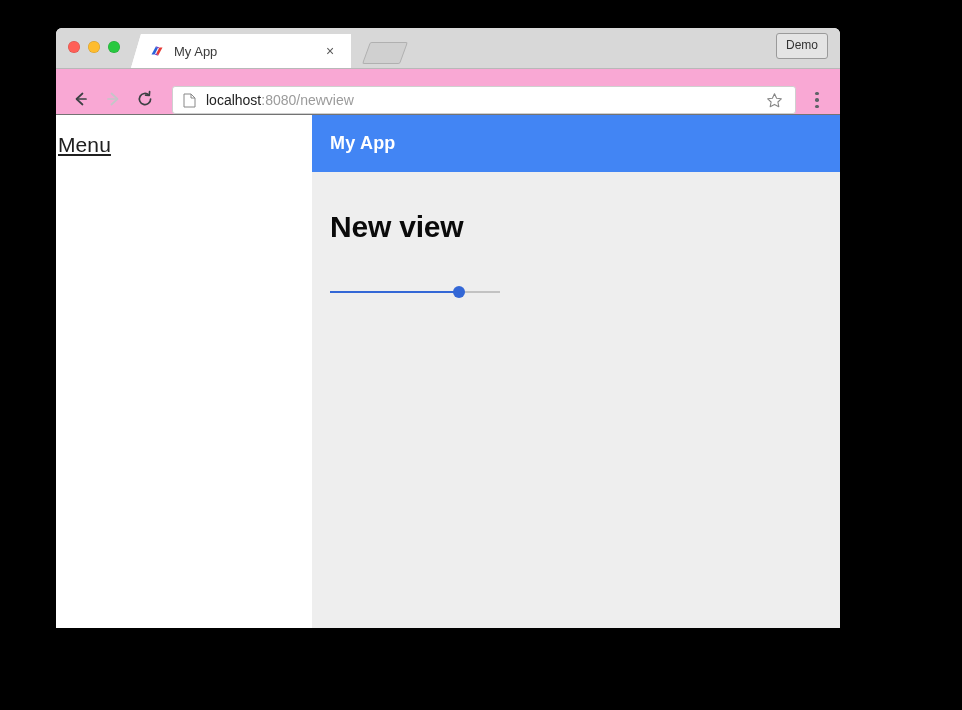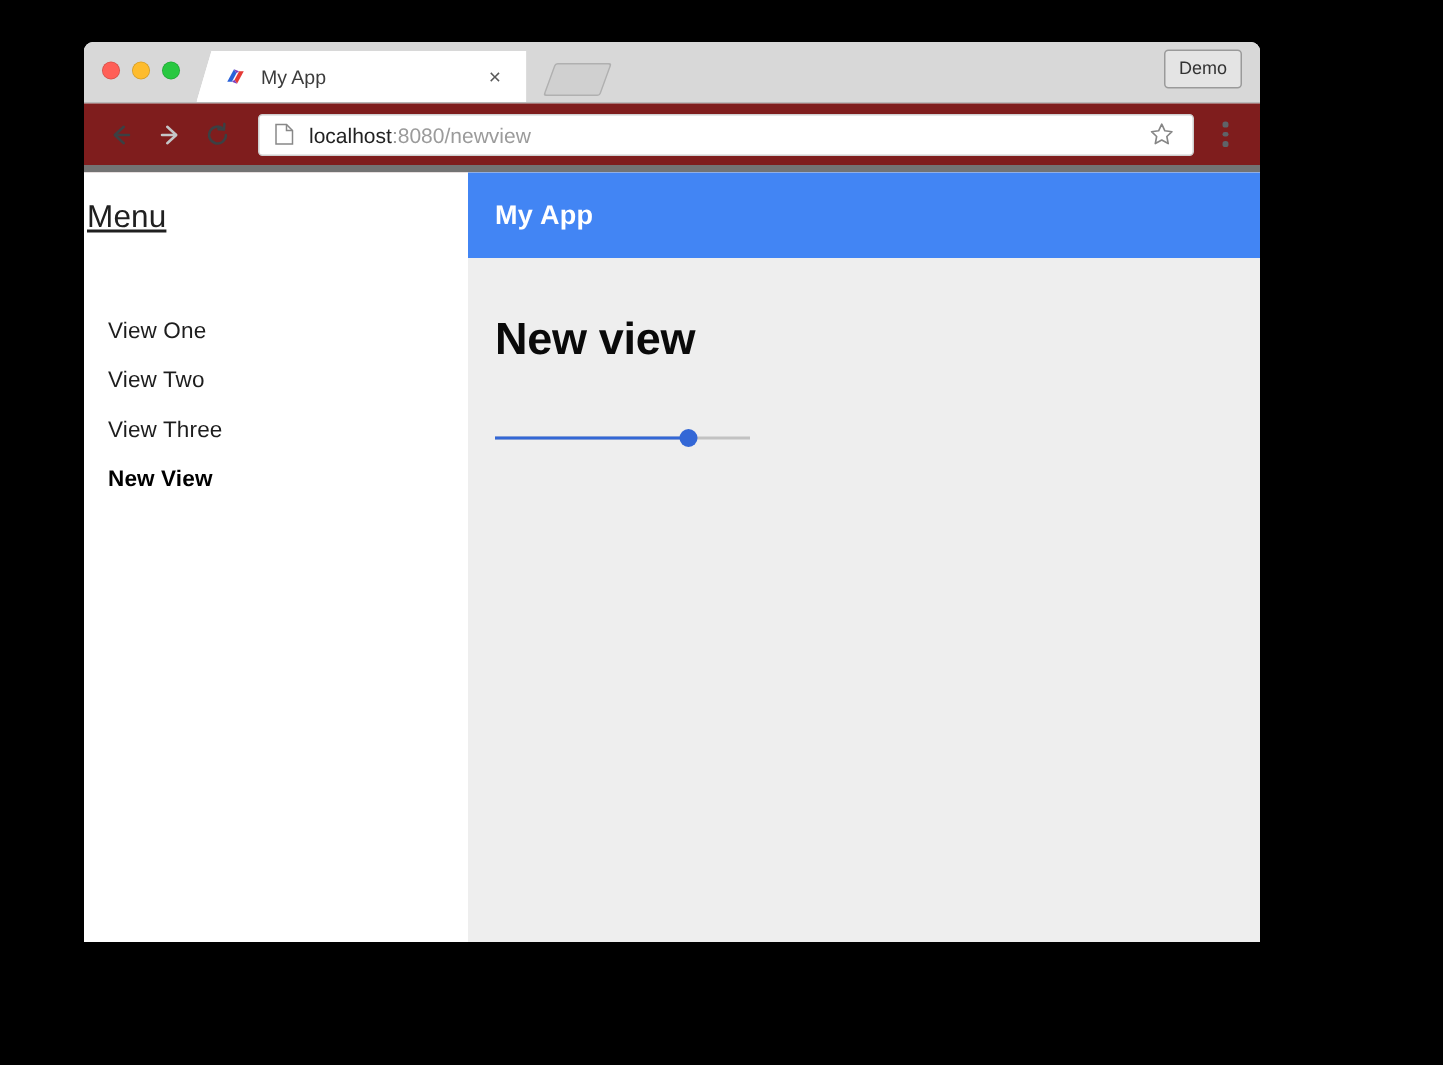--- a/index.html
+++ b/index.html
@@ -124,24 +124,24 @@
     color: #333333;
     background: #e4e4e4;
     border: 1px solid #9a9a9a;
     border-radius: 3px;
   }
 
   
   .toolbar {
     position: relative;
     height: 46px;
-    background: #7f1d1d;
-    border-bottom: 5px solid #737373;
-    display: flex;
-    align-items: center;
+    background: #f9a8d4;
+    border-bottom: 1px solid #737373;
+    display: flex;
+    align-items: flex-end;
     padding: 0 10px;
     box-sizing: border-box;
   }
   .nav-btn {
     width: 30px;
     height: 30px;
     flex: 0 0 30px;
     display: flex;
     align-items: center;
     justify-content: center;
@@ -366,26 +366,20 @@
       <span class="menu-dot"></span>
       <span class="menu-dot"></span>
       <span class="menu-dot"></span>
     </div>
   </div>
 
   <div class="viewport">
 
     <div class="sidebar">
       <div class="sidebar-title">Menu</div>
-      <div class="nav-list">
-        <div class="nav-item">View One</div>
-        <div class="nav-item">View Two</div>
-        <div class="nav-item">View Three</div>
-        <div class="nav-item active">New View</div>
-      </div>
     </div>
 
     <div class="content" style="background: rgb(238, 238, 238);">
       <div class="app-header" style="background: rgb(66, 133, 244);">
         <span class="app-header-title">My App</span>
       </div>
       <div class="content-body">
         <h1 class="page-heading">New view</h1>
         <div class="slider">
           <div class="slider-track" style="background: rgb(194, 194, 194);"></div>

